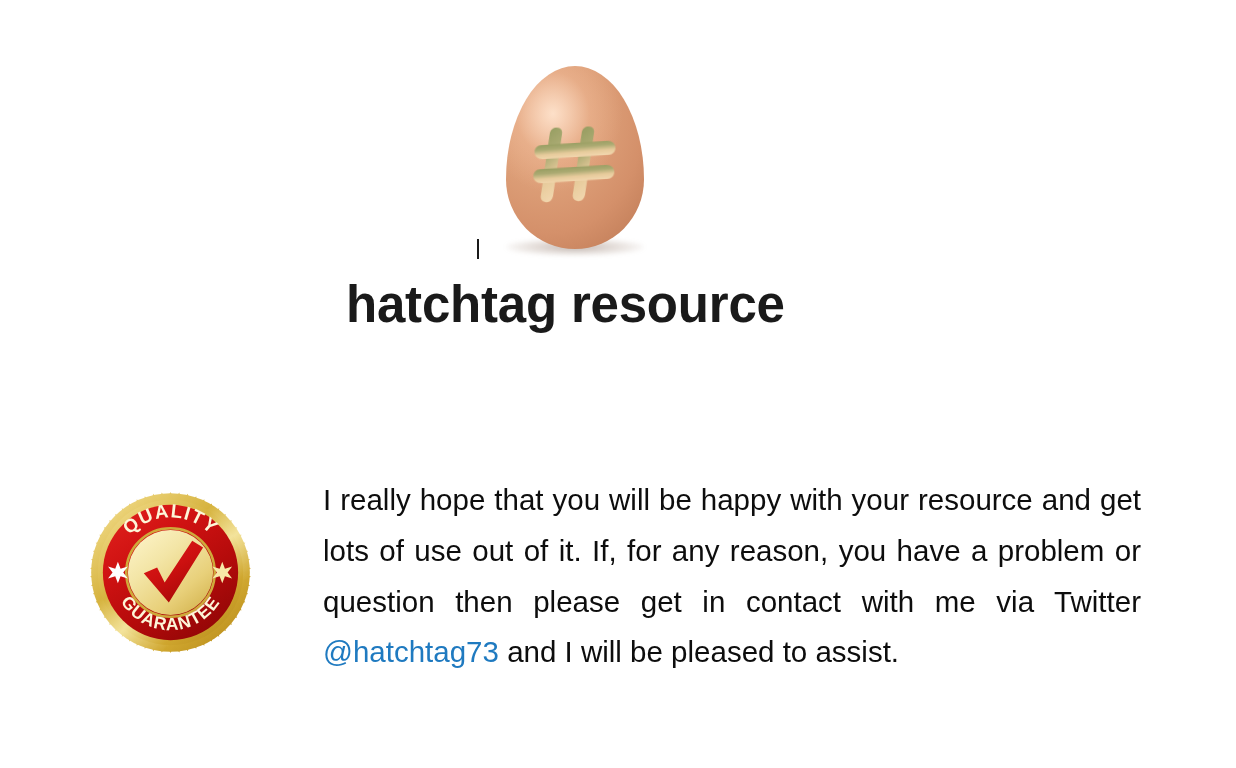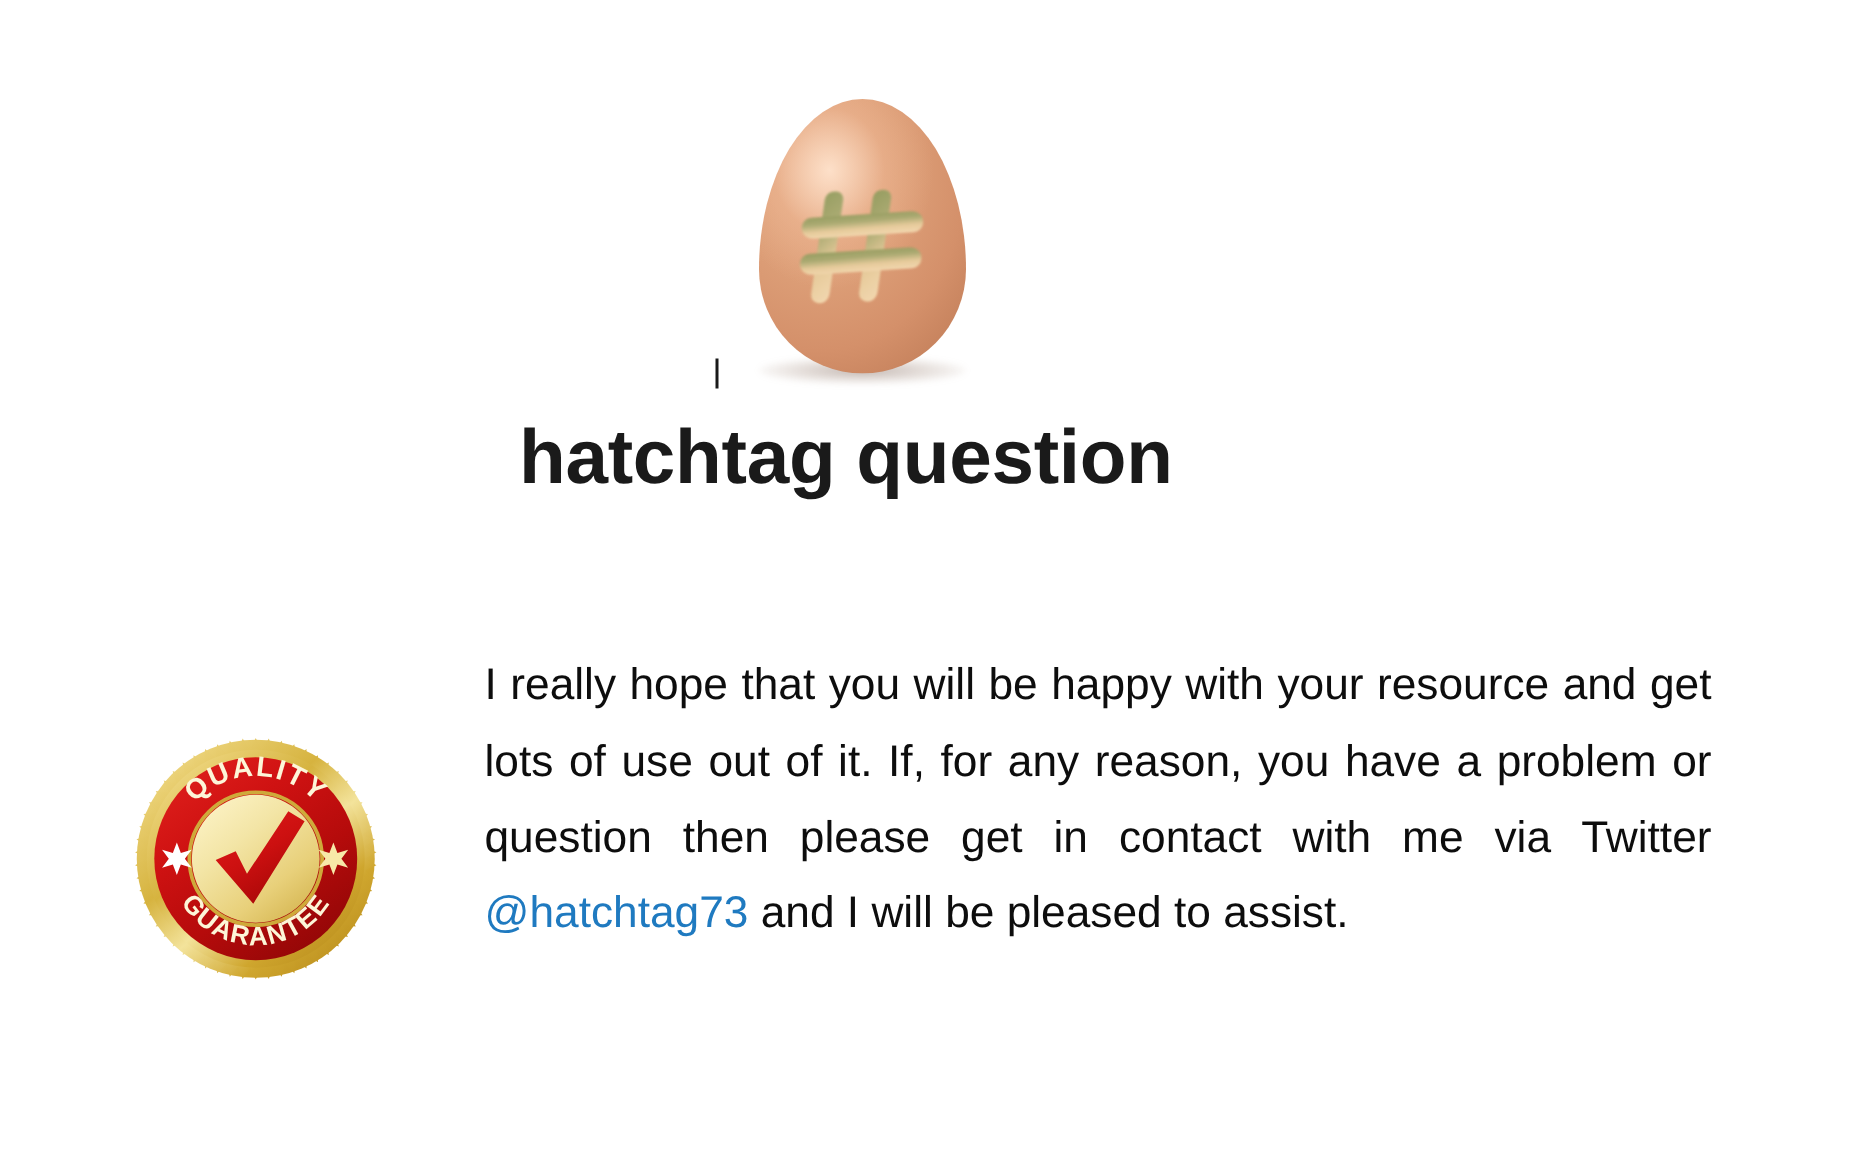--- a/index.html
+++ b/index.html
@@ -104,21 +104,21 @@
     top: 489px;
     width: 167px;
     height: 167px;
   }
   .badge svg { display: block; width: 100%; height: 100%; }
 
   
   .body-text {
     position: absolute;
     left: 323px;
-    top: 432px;
+    top: 475px;
     width: 818px;
     font-size: 29.5px;
     line-height: 50.8px;
     color: #0d0d0d;
     text-align: justify;
     text-justify: inter-word;
     font-weight: 400;
   }
   .body-text .handle {
     color: #1f7ac0;
@@ -145,21 +145,21 @@
         <path d="M26 2 C30 2 32 5 31 9 L20 70 C19 74 16 77 12 76 C8 75 7 72 8 68 L19 7 C20 4 22 2 26 2 Z"></path>
         <path d="M58 2 C62 2 64 5 63 9 L52 70 C51 74 48 77 44 76 C40 75 39 72 40 68 L51 7 C52 4 54 2 58 2 Z"></path>
         <path d="M3 26 C3 22 6 19 10 19 L76 17 C81 17 84 20 84 24 C84 28 81 31 77 31 L11 33 C6 33 3 30 3 26 Z"></path>
         <path d="M1 50 C1 46 4 43 8 43 L74 41 C79 41 82 44 82 48 C82 52 79 55 75 55 L9 57 C4 57 1 54 1 50 Z"></path>
       </g>
     </svg>
   </div>
 
   <div class="caret"></div>
 
-  <div class="title">hatchtag question</div>
+  <div class="title">hatchtag resource</div>
 
   <div class="badge">
     <svg viewBox="0 0 200 200">
       <defs>
         <linearGradient id="goldOuter" x1="0" y1="0" x2="0.85" y2="1">
           <stop offset="0%" stop-color="#f6e7a8"></stop>
           <stop offset="18%" stop-color="#e9cf72"></stop>
           <stop offset="42%" stop-color="#d6b33f"></stop>
           <stop offset="60%" stop-color="#f3e39b"></stop>
           <stop offset="80%" stop-color="#cfa62e"></stop>

